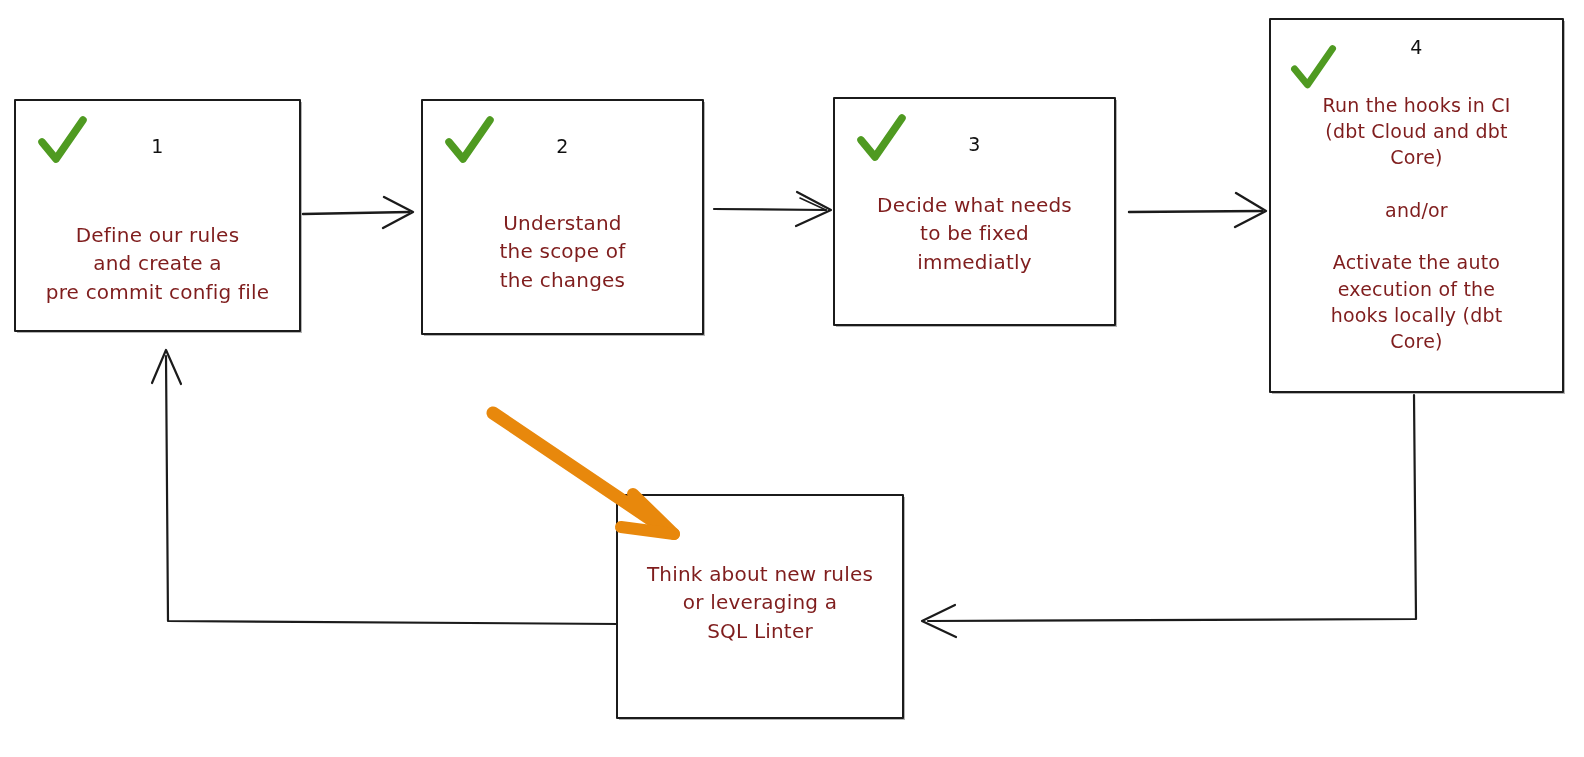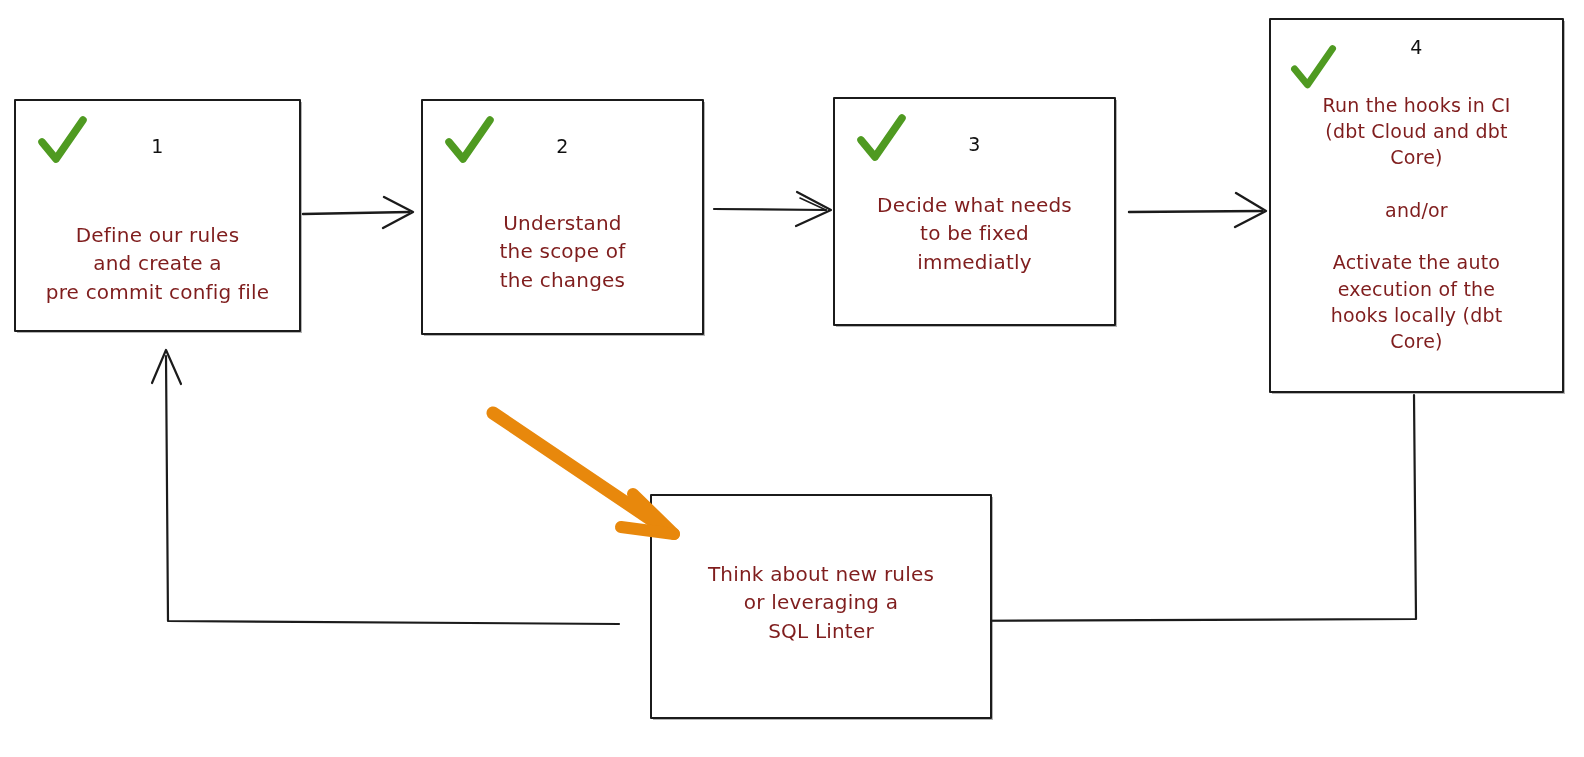--- a/index.html
+++ b/index.html
@@ -77,21 +77,21 @@
   #node-2 .node-text { top: 108px; }
 
   #node-3 { left: 833px;  top: 97px;  width: 283px; height: 229px; }
   #node-3 .node-text { top: 92px; }
 
   #node-4 { left: 1269px; top: 18px;  width: 295px; height: 375px; }
   #node-4 .check { left: 18px; top: 24px; width: 50px; height: 50px; }
   #node-4 .step-num { top: 16px; }
   #node-4 .node-text { top: 72px; font-size: 19px; line-height: 1.38; }
 
-  #node-5 { left: 650px;  top: 494px; width: 342px; height: 225px; }
+  #node-5 { left: 616px;  top: 494px; width: 288px; height: 225px; }
   #node-5 .node-text { top: 64px; }
 
   .annot-arrow {
     position: absolute;
     left: 0; top: 0;
     width: 1584px; height: 757px;
     pointer-events: none;
   }
 </style>
 </head>

